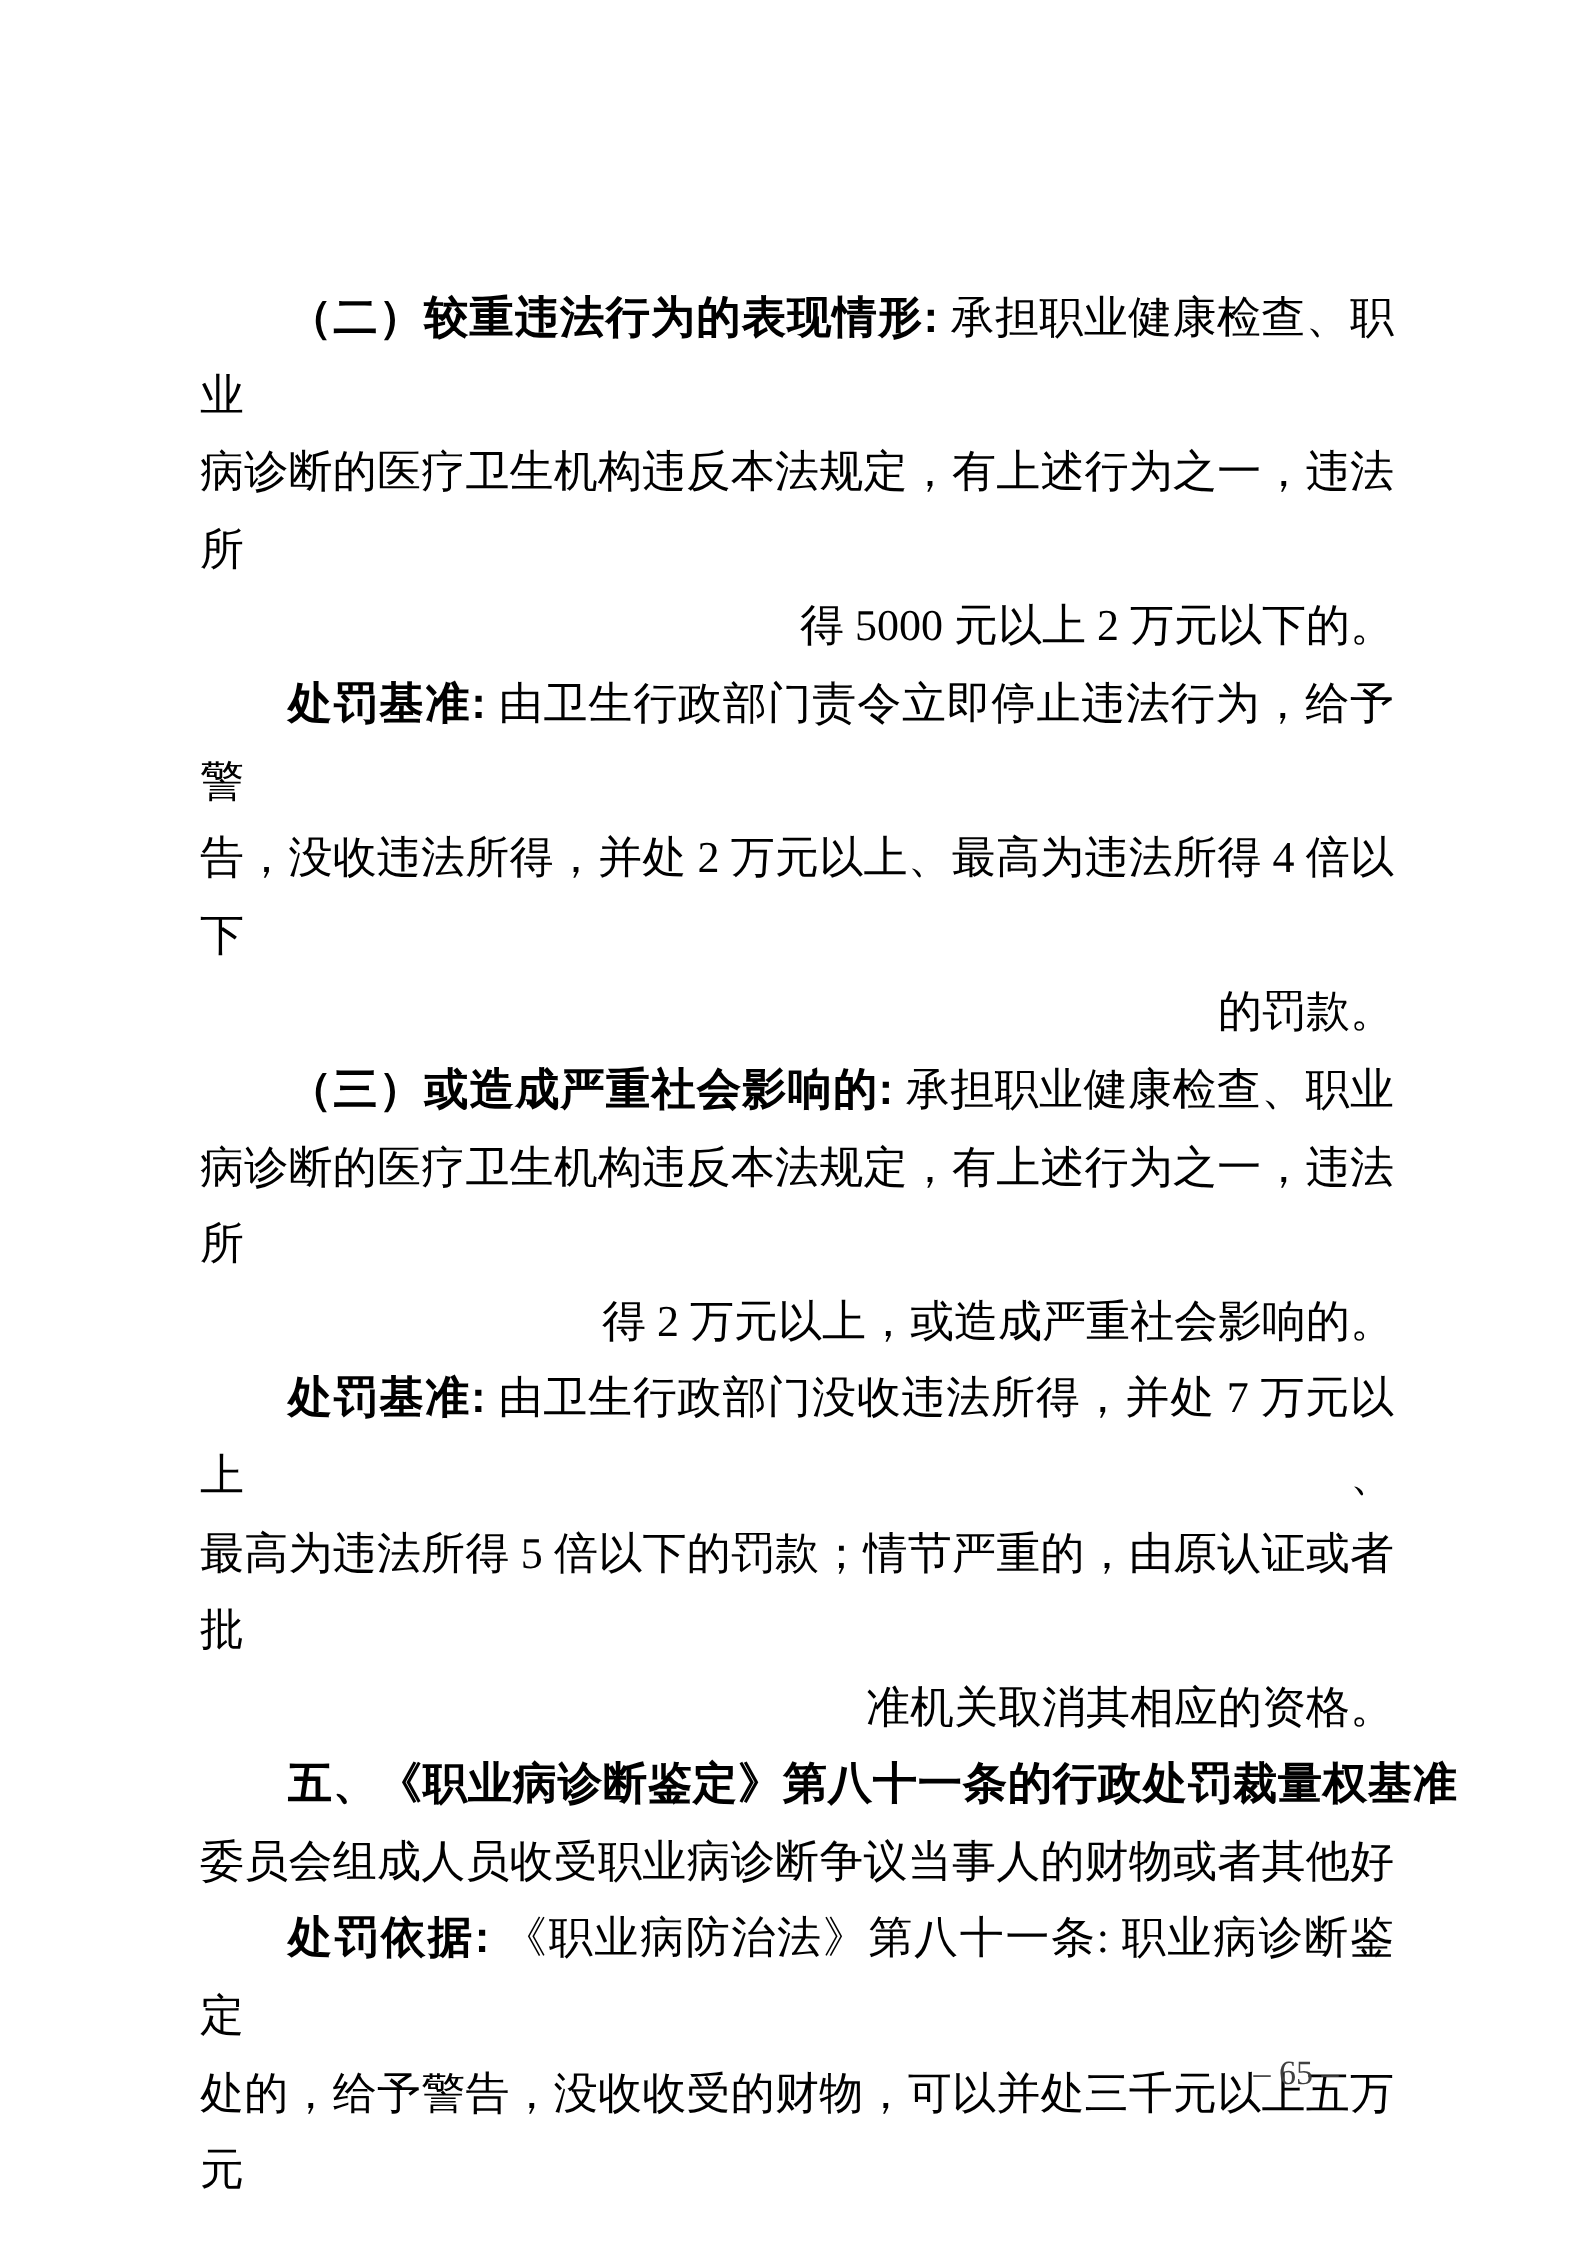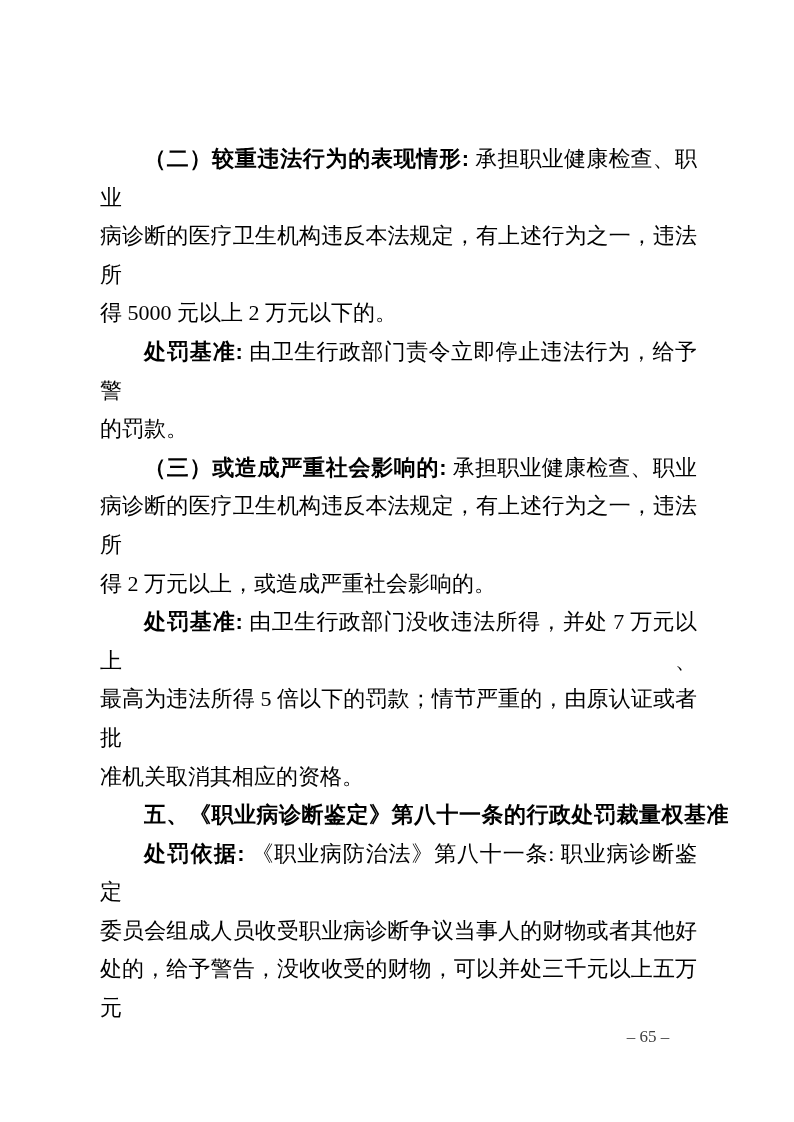--- a/index.html
+++ b/index.html
@@ -24,21 +24,21 @@
     font-size: 22px;
     line-height: 38.6px;
     color: #000000;
   }
   .para {
     margin: 0;
     padding: 0;
   }
   .line {
     display: block;
-    text-align: left;
+    text-align: right;
     white-space: nowrap;
   }
   .line.fill {
     white-space: normal;
     text-align: justify;
     text-align-last: justify;
   }
   .line.first {
     text-indent: 2em;
   }
@@ -67,35 +67,36 @@
 
 <div class="page">
   <main class="doc">
       <p class="para">
         <span class="line first fill"><span class="seg bd">（二）较重违法行为的表现情形:</span><span class="seg"> 承担职业健康检查、职业</span></span>
         <span class="line fill"><span class="seg">病诊断的医疗卫生机构违反本法规定，有上述行为之一，违法所</span></span>
         <span class="line"><span class="seg">得 5000 元以上 2 万元以下的。</span></span>
       </p>
       <p class="para">
         <span class="line first fill"><span class="seg bd">处罚基准:</span><span class="seg"> 由卫生行政部门责令立即停止违法行为，给予警</span></span>
+        <span class="line fill"><span class="seg">告，没收违法所得，并处 2 万元以上、最高为违法所得 4 倍以下</span></span>
         <span class="line"><span class="seg">的罚款。</span></span>
       </p>
       <p class="para">
         <span class="line first fill"><span class="seg bd">（三）或造成严重社会影响的:</span><span class="seg"> 承担职业健康检查、职业</span></span>
         <span class="line fill"><span class="seg">病诊断的医疗卫生机构违反本法规定，有上述行为之一，违法所</span></span>
         <span class="line"><span class="seg">得 2 万元以上，或造成严重社会影响的。</span></span>
       </p>
       <p class="para">
         <span class="line first fill"><span class="seg bd">处罚基准:</span><span class="seg"> 由卫生行政部门没收违法所得，并处 7 万元以上、</span></span>
         <span class="line fill"><span class="seg">最高为违法所得 5 倍以下的罚款；情节严重的，由原认证或者批</span></span>
         <span class="line"><span class="seg">准机关取消其相应的资格。</span></span>
       </p>
       <p class="para">
         <span class="line first"><span class="seg bd">五、《职业病诊断鉴定》第八十一条的行政处罚裁量权基准</span></span>
       </p>
       <p class="para">
+        <span class="line fill"><span class="seg">委员会组成人员收受职业病诊断争议当事人的财物或者其他好</span></span>
         <span class="line first fill"><span class="seg bd">处罚依据:</span><span class="seg"> 《职业病防治法》第八十一条: 职业病诊断鉴定</span></span>
-        <span class="line fill"><span class="seg">委员会组成人员收受职业病诊断争议当事人的财物或者其他好</span></span>
         <span class="line fill"><span class="seg">处的，给予警告，没收收受的财物，可以并处三千元以上五万元</span></span>
       </p>
     </main>
   <div class="page-number">– 65 –</div>
 </div>
 
 </body></html>

